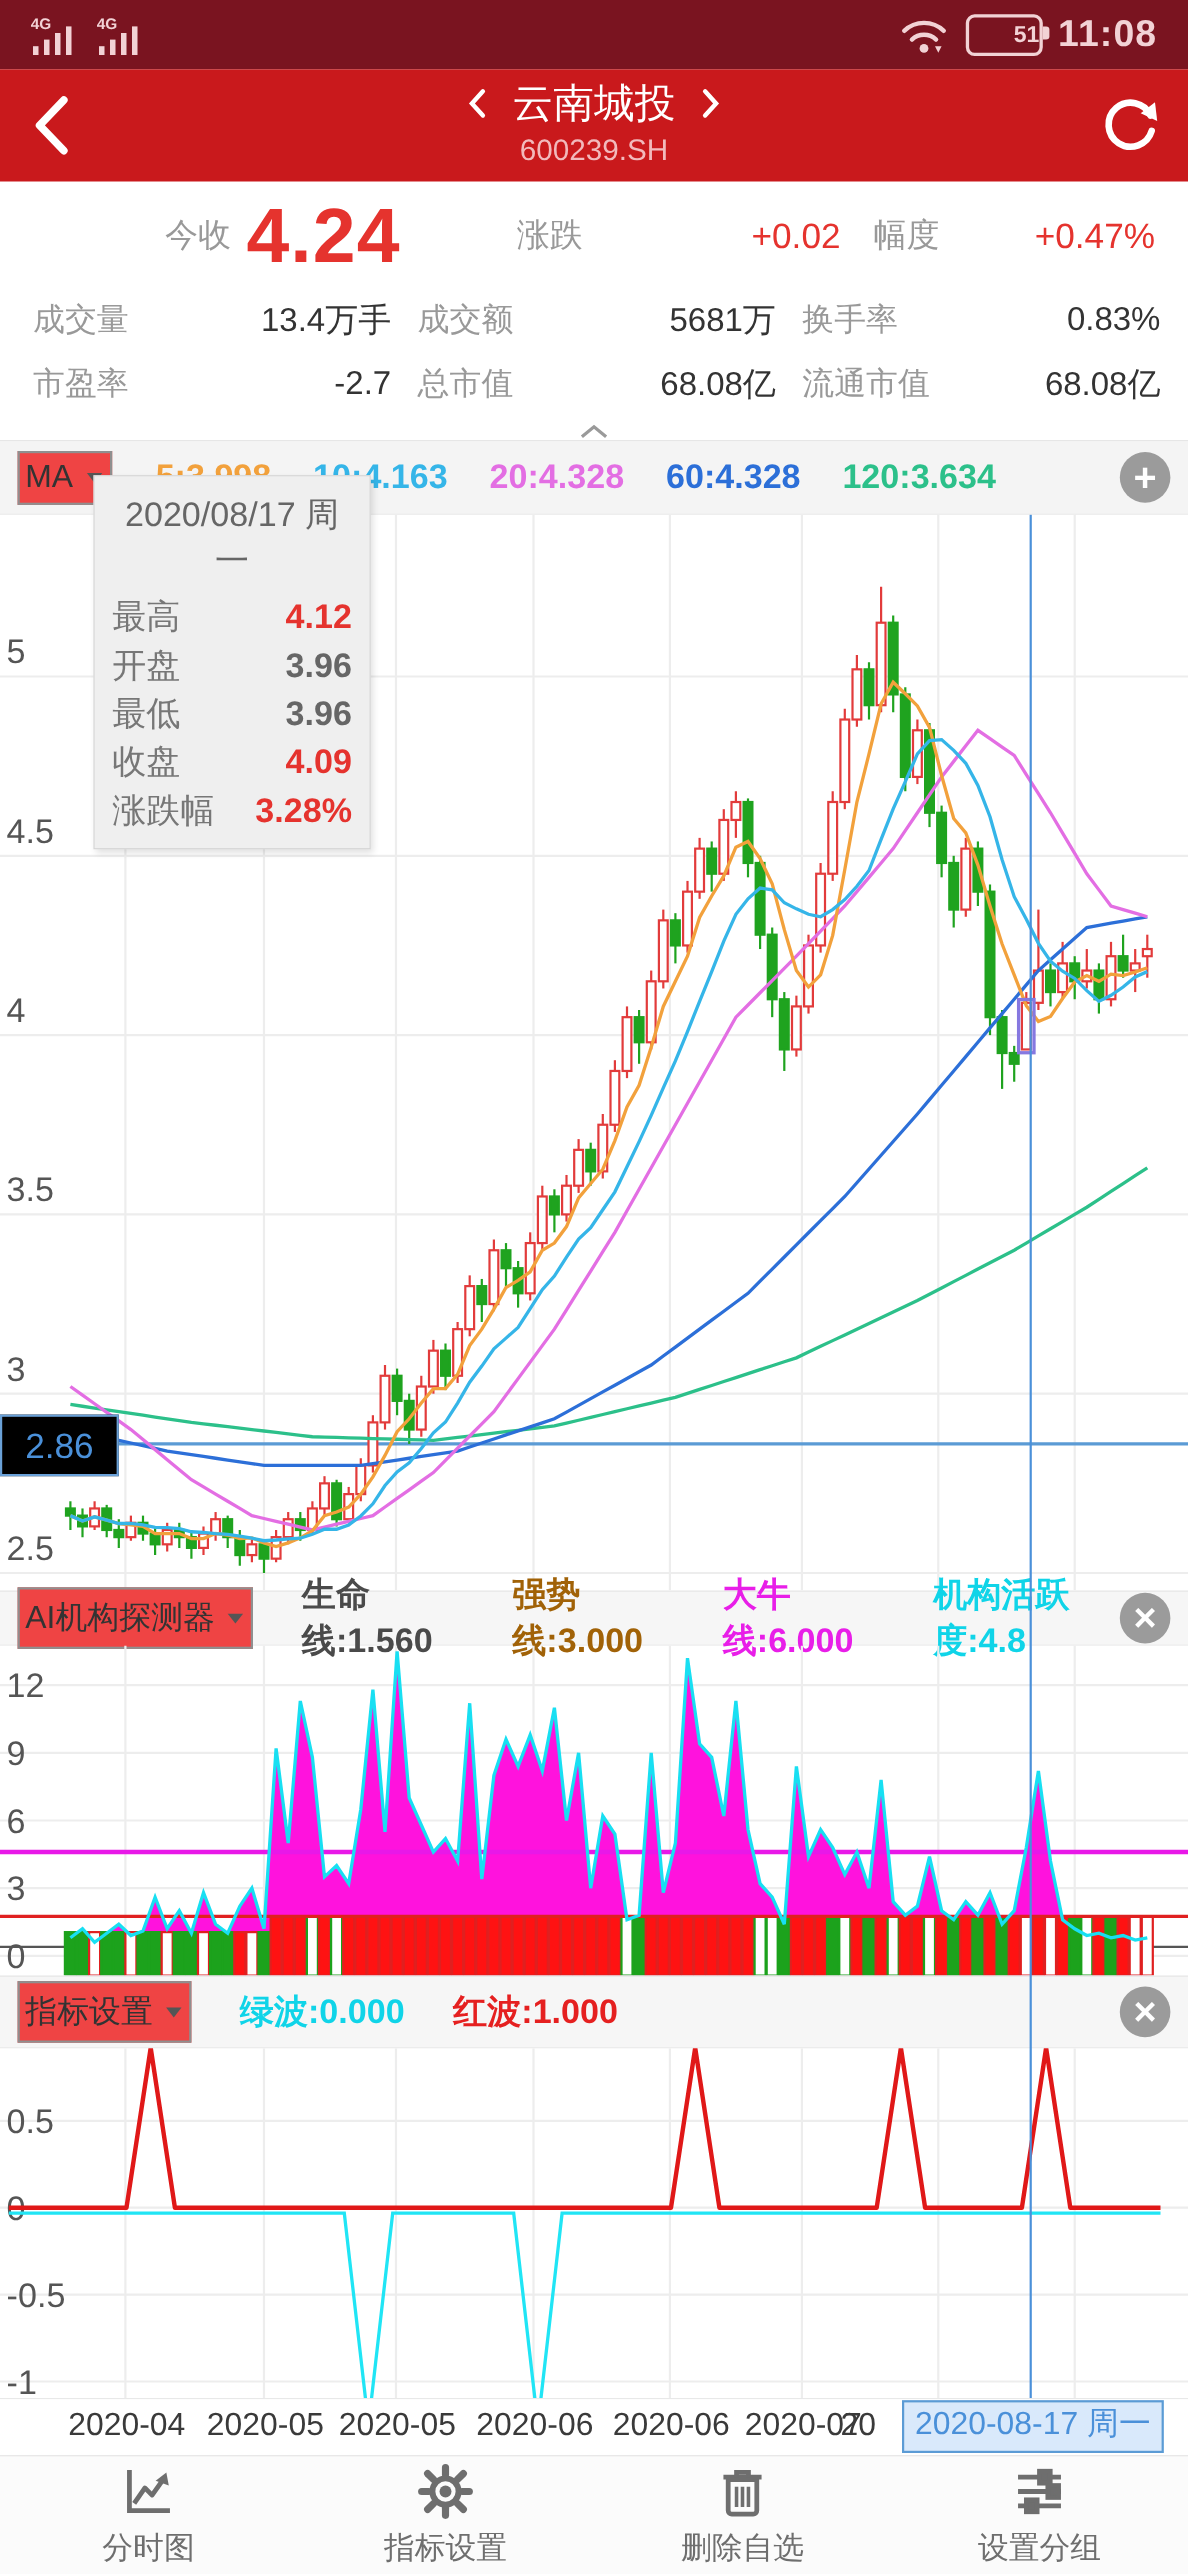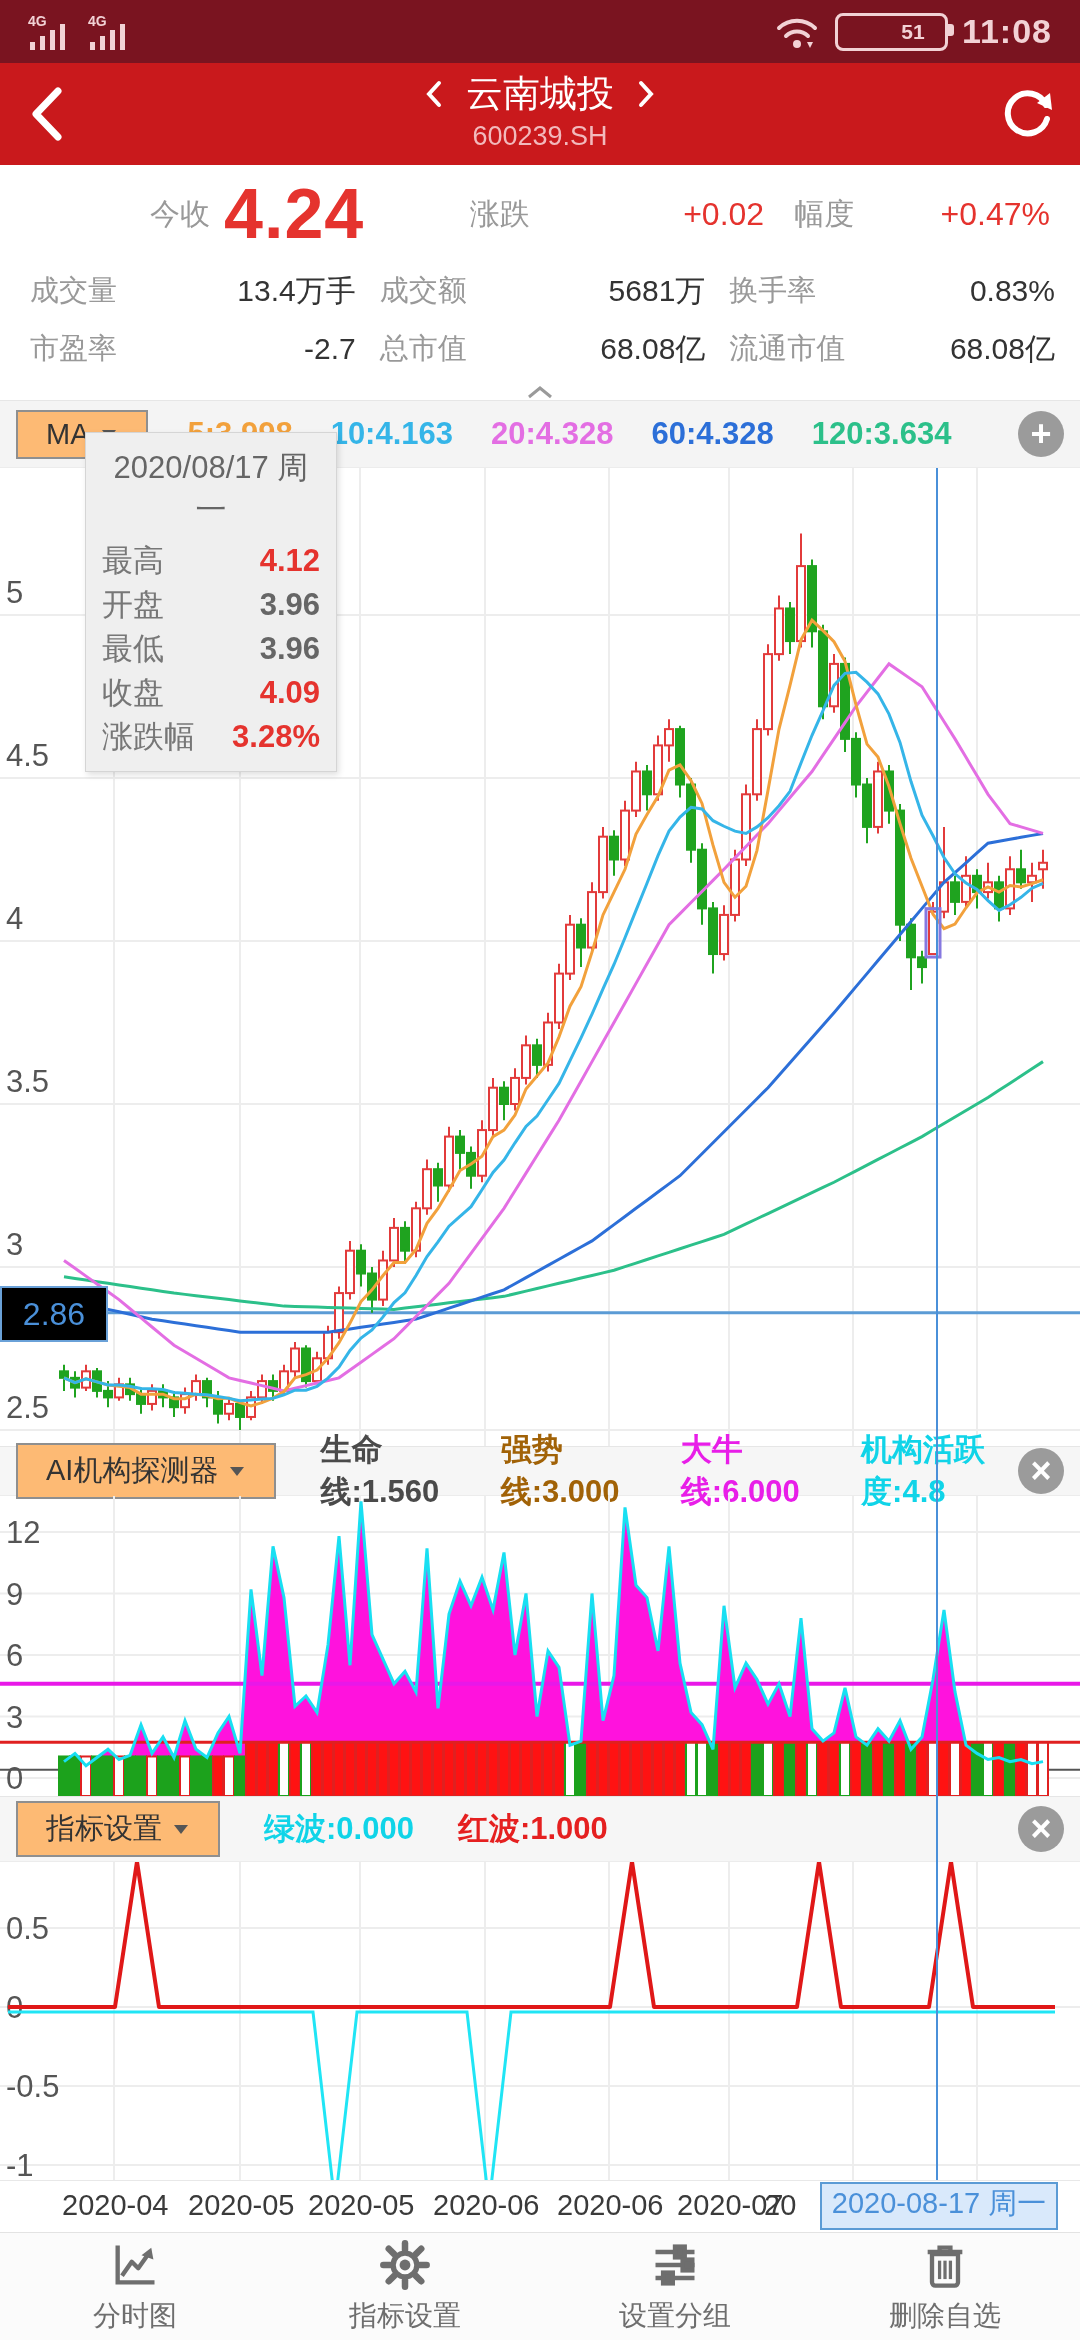--- a/index.html
+++ b/index.html
@@ -1,21 +1,21 @@
 <!DOCTYPE html>
 <html><head>
 <meta charset="utf-8">
 <style>
   html,body{margin:0;padding:0;background:#fff;font-family:"Liberation Sans","DejaVu Sans",sans-serif;}
   #screen{position:relative;width:1080px;height:2340px;overflow:hidden;background:#fff;}
   
   .status{position:absolute;left:0;top:0;width:1080px;height:63px;background:#7a1420;color:#f2d2d5;display:flex;align-items:center;justify-content:space-between;padding:0 28px;box-sizing:border-box;}
   .status .left,.status .right{display:flex;align-items:center;gap:14px;}
   .status .time{font-size:34px;font-weight:bold;letter-spacing:1px;}
-  .batt{position:relative;width:64px;height:32px;border:3px solid #f2d2d5;border-radius:8px;display:flex;align-items:center;justify-content:center;font-size:21px;font-weight:bold;padding-left:43px;}
+  .batt{position:relative;width:64px;height:32px;border:3px solid #f2d2d5;border-radius:8px;display:flex;align-items:center;justify-content:flex-end;font-size:21px;font-weight:bold;}
   .batt:after{content:"";position:absolute;right:-9px;top:8px;width:6px;height:12px;background:#f2d2d5;border-radius:0 3px 3px 0;}
   
   .header{position:absolute;left:0;top:63px;width:1080px;height:102px;background:#c9191c;color:#fff;display:flex;align-items:center;}
   .hdr-center{position:absolute;left:0;right:0;top:6px;text-align:center;}
   .hdr-title-row{display:flex;align-items:center;justify-content:center;gap:22px;}
   .hdr-title{font-size:37px;font-weight:500;}
   .hdr-code{font-size:27px;color:#f2b9bc;margin-top:2px;}
   .back-btn{position:absolute;left:20px;top:16px;width:60px;height:70px;}
   .refresh-btn{position:absolute;right:22px;top:20px;width:58px;height:58px;}
   
@@ -28,21 +28,21 @@
   .g1{flex:1.25;}
   .g2{flex:1.15;display:flex;justify-content:space-between;}
   .g3{flex:1;display:flex;justify-content:space-between;margin-left:30px;}
   .stats{display:grid;grid-template-columns:1fr 1fr 1fr;padding:0 25px 0 30px;height:58px;align-items:center;column-gap:24px;}
   .stat{display:flex;justify-content:space-between;align-items:center;}
   .s-label{color:#999;font-size:29px;}
   .s-value{color:#333;font-size:30px;}
   .collapse{height:28px;display:flex;align-items:center;justify-content:center;}
   
   .ma-bar{position:absolute;left:0;top:400px;width:1080px;height:68px;background:#f4f4f4;border-top:1px solid #e6e6e6;border-bottom:1px solid #ececec;display:flex;align-items:center;box-sizing:border-box;padding:0 16px;}
-  .sel-box{display:flex;align-items:center;gap:10px;background:#fdba74;border:2px solid #8f8f8f;padding:6px 28px;font-size:29px;color:#333;}
+  .sel-box{display:flex;align-items:center;gap:10px;background:#ef4444;border:2px solid #8f8f8f;padding:6px 5px;font-size:29px;color:#333;}
   .ma-items{display:flex;gap:38px;margin-left:40px;font-size:31px;font-weight:600;flex:1;}
   .circle-btn{width:46px;height:46px;border-radius:50%;background:#9b9b9b;color:#fff;display:flex;align-items:center;justify-content:center;font-size:36px;font-weight:bold;line-height:1;}
   
   .kline-wrap{position:absolute;left:0;top:468px;width:1080px;height:978px;}
   .panel-legend{position:absolute;left:0;width:1080px;background:#f6f6f6;border-top:1px solid #e6e6e6;border-bottom:1px solid #ececec;display:flex;align-items:center;box-sizing:border-box;padding:0 16px;}
   .leg-items{display:flex;gap:44px;margin-left:44px;font-size:31px;font-weight:600;flex:1;}
   .ai-legend{top:1446px;height:50px;}
   .ai-wrap{position:absolute;left:0;top:1496px;width:1080px;height:300px;}
   .wave-legend{top:1796px;height:66px;}
   .wave-wrap{position:absolute;left:0;top:1862px;width:1080px;height:318px;}
@@ -649,37 +649,37 @@
             <line x1="34" y1="34" x2="39" y2="39"></line>
           <line x1="9" y1="39" x2="14" y2="34"></line>
             <line x1="34" y1="14" x2="39" y2="9"></line>
         </g>
         <circle cx="24" cy="24" r="5" fill="#6e6e6e"></circle>
       </svg>
       <span>指标设置</span>
     </div>
     <div class="nav-item">
       <svg width="52" height="52" viewBox="0 0 48 48">
+        <path d="M12 14 H36 V40 a3 3 0 0 1 -3 3 H15 a3 3 0 0 1 -3 -3 Z" stroke="#6e6e6e" stroke-width="4" fill="none"></path>
+        <line x1="8" y1="12" x2="40" y2="12" stroke="#6e6e6e" stroke-width="4"></line>
+        <path d="M19 12 V8 H29 V12" stroke="#6e6e6e" stroke-width="4" fill="none"></path>
+        <line x1="19" y1="20" x2="19" y2="37" stroke="#6e6e6e" stroke-width="3"></line>
+        <line x1="24" y1="20" x2="24" y2="37" stroke="#6e6e6e" stroke-width="3"></line>
+        <line x1="29" y1="20" x2="29" y2="37" stroke="#6e6e6e" stroke-width="3"></line>
+      </svg>
+      <span>删除自选</span>
+    </div>
+    <div class="nav-item">
+      <svg width="52" height="52" viewBox="0 0 48 48">
         <g stroke="#6e6e6e" stroke-width="4">
           <line x1="6" y1="12" x2="42" y2="12"></line>
             <rect x="24" y="7" width="9" height="10" fill="#6e6e6e"></rect>
           <line x1="6" y1="24" x2="42" y2="24"></line>
             <rect x="31" y="19" width="9" height="10" fill="#6e6e6e"></rect>
           <line x1="6" y1="36" x2="42" y2="36"></line>
             <rect x="13" y="31" width="9" height="10" fill="#6e6e6e"></rect>
         </g>
       </svg>
       <span>设置分组</span>
     </div>
-    <div class="nav-item">
-      <svg width="52" height="52" viewBox="0 0 48 48">
-        <path d="M12 14 H36 V40 a3 3 0 0 1 -3 3 H15 a3 3 0 0 1 -3 -3 Z" stroke="#6e6e6e" stroke-width="4" fill="none"></path>
-        <line x1="8" y1="12" x2="40" y2="12" stroke="#6e6e6e" stroke-width="4"></line>
-        <path d="M19 12 V8 H29 V12" stroke="#6e6e6e" stroke-width="4" fill="none"></path>
-        <line x1="19" y1="20" x2="19" y2="37" stroke="#6e6e6e" stroke-width="3"></line>
-        <line x1="24" y1="20" x2="24" y2="37" stroke="#6e6e6e" stroke-width="3"></line>
-        <line x1="29" y1="20" x2="29" y2="37" stroke="#6e6e6e" stroke-width="3"></line>
-      </svg>
-      <span>删除自选</span>
-    </div>
   </div>
 
 </div>
 
 </body></html>

